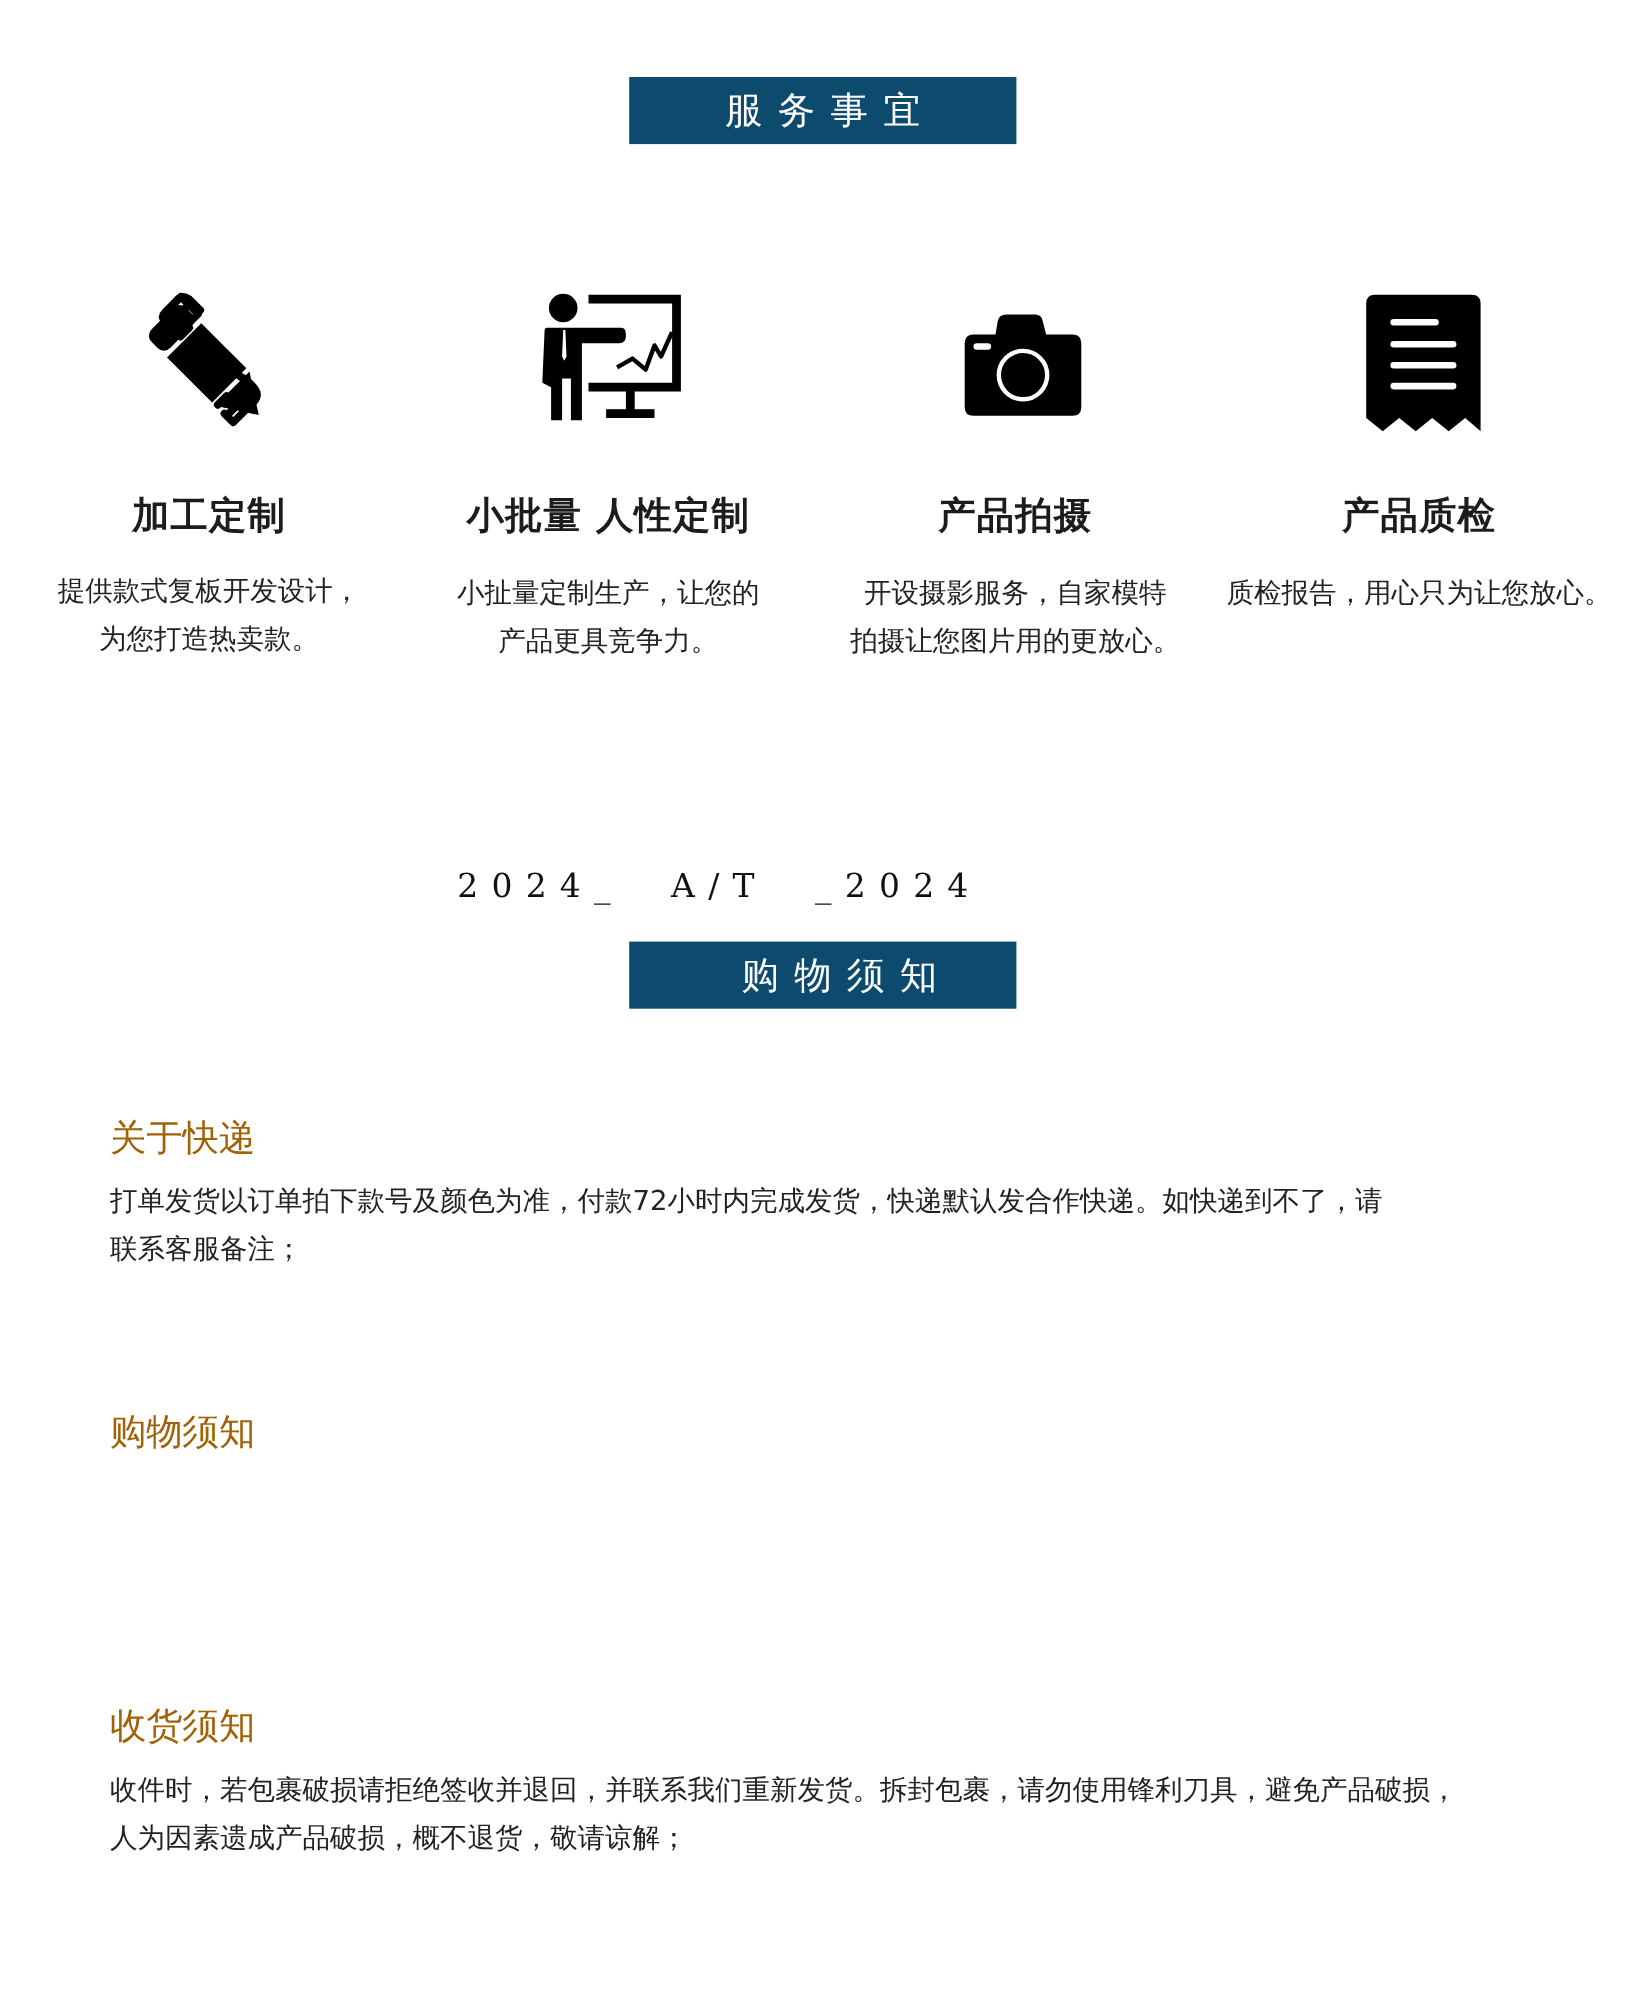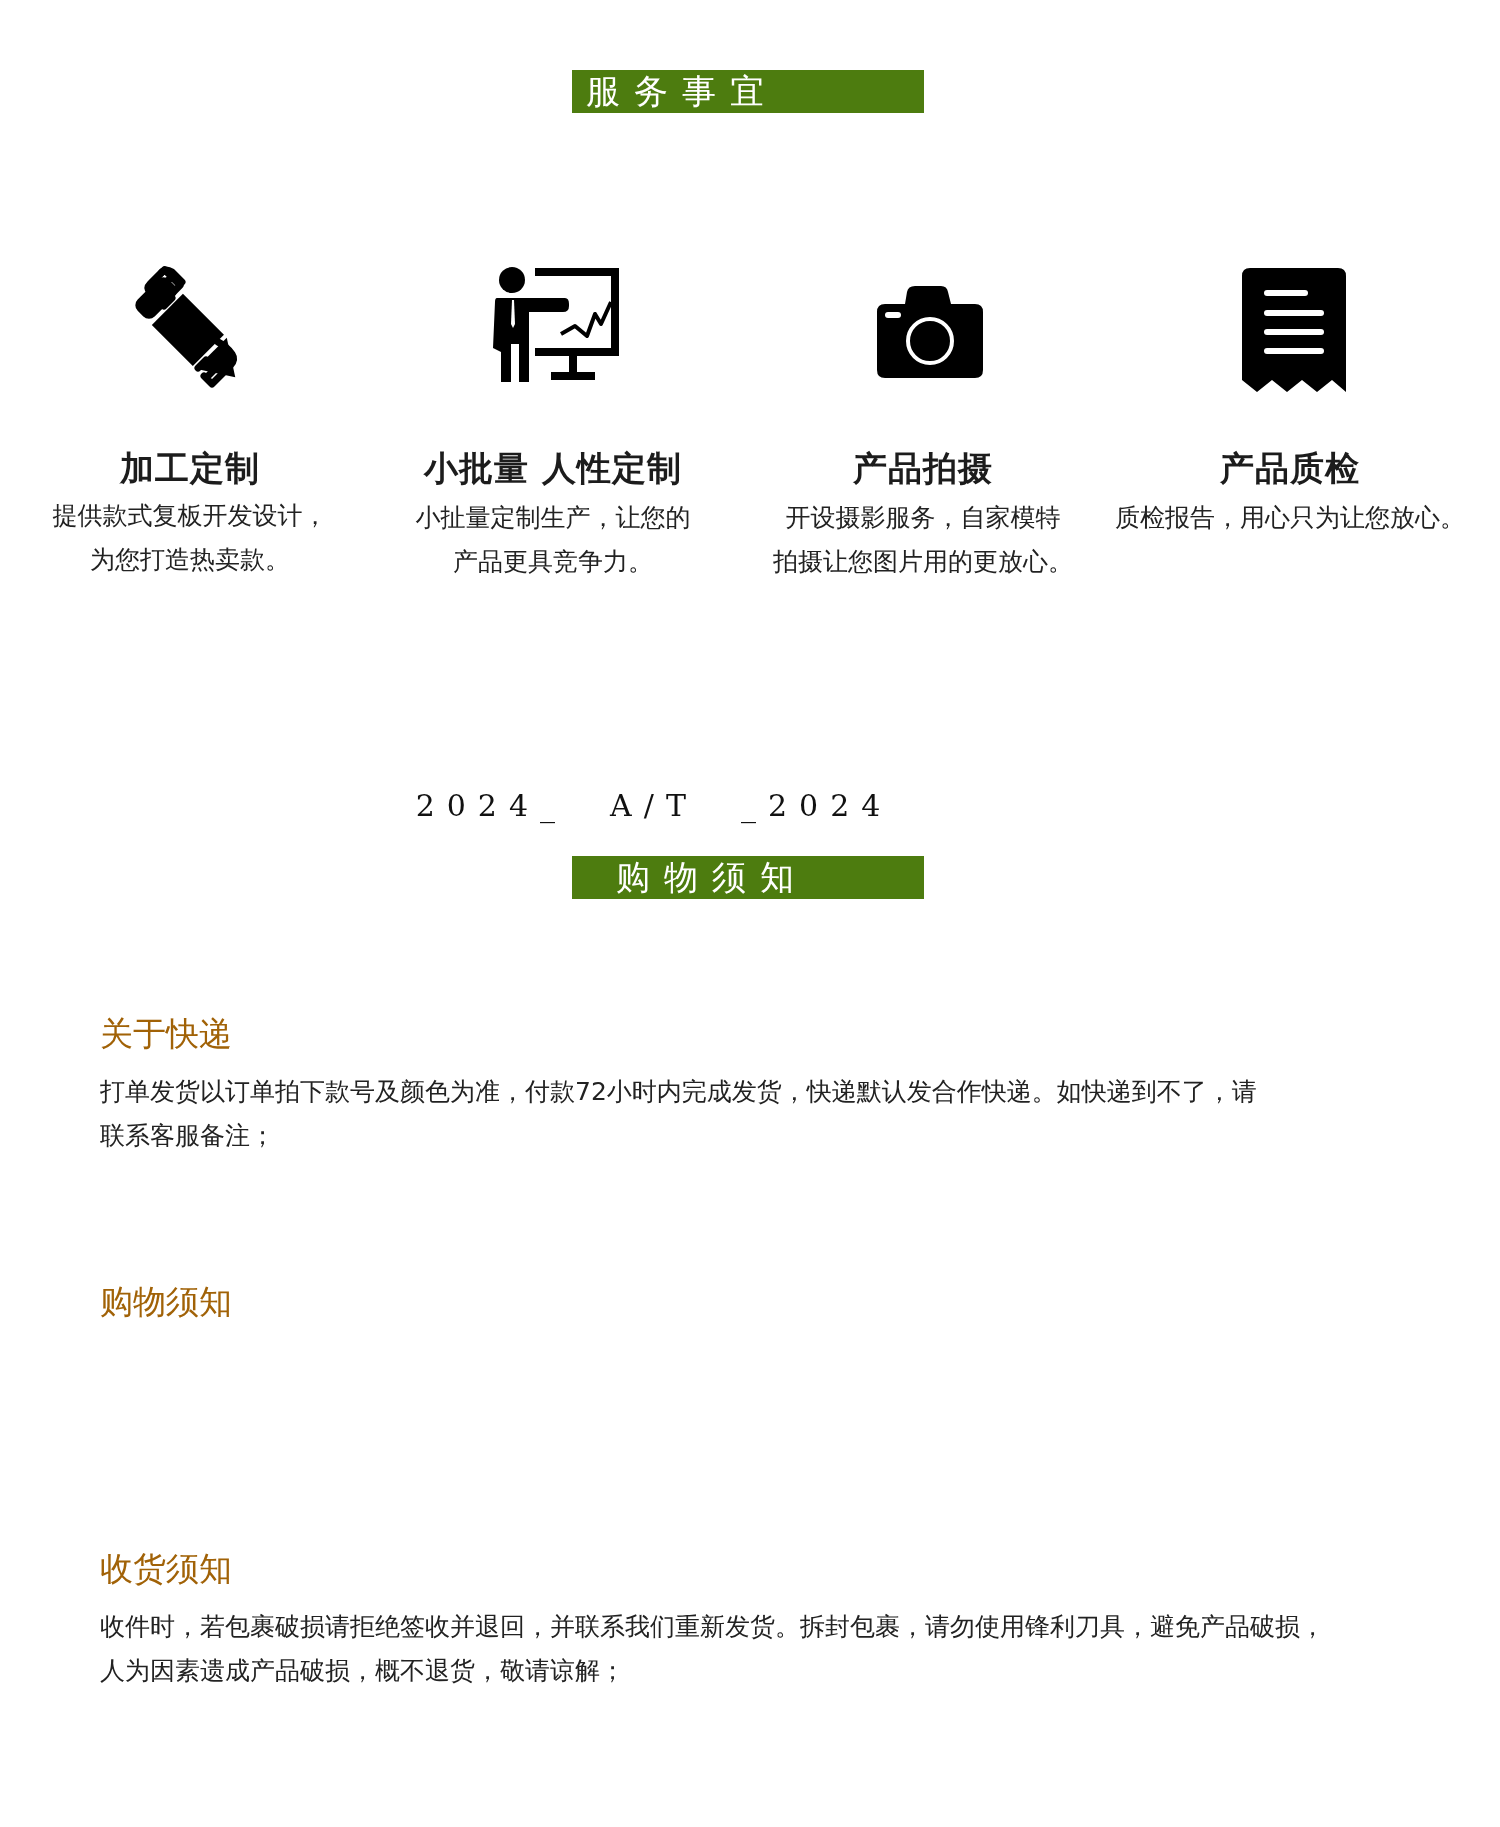--- a/index.html
+++ b/index.html
@@ -1,39 +1,39 @@
 <!DOCTYPE html>
 <html><head>
   <meta charset="utf-8">
   <style>
     * { margin: 0; padding: 0; box-sizing: border-box; }
     html, body { width: 1500px; height: 1827px; background: #ffffff; overflow: hidden; }
     body { position: relative; font-family: "DejaVu Sans", "Liberation Sans", sans-serif; color: #1a1a1a; }
 
     .banner {
-      position: absolute; left: 572px; width: 352px; height: 43px;
-      background: #4d7c0f; color: #ffffff;
-      display: flex; align-items: center; justify-content: flex-start;
+      position: absolute; left: 572px; width: 352px; height: 61px;
+      background: #0c4a6e; color: #ffffff;
+      display: flex; align-items: center; justify-content: center;
       font-size: 34px; letter-spacing: 14px; padding-left: 14px;
     }
     #banner-services { top: 70px; }
     #banner-shopping { top: 856px; padding-left: 44px; }
 
     .service {
       position: absolute; top: 262px; width: 370px;
       display: flex; flex-direction: column; align-items: center;
     }
     .service .icon { width: 140px; height: 140px; display: flex; align-items: center; justify-content: center; }
     .service .icon svg { display: block; }
     .service .title {
       margin-top: 44px; font-size: 34px; font-weight: bold; color: #1c1c1c;
       letter-spacing: 1px; white-space: nowrap;
     }
     .service .desc {
-      margin-top: 4px; font-size: 25px; line-height: 44px; color: #222222;
+      margin-top: 25px; font-size: 25px; line-height: 44px; color: #222222;
       text-align: center; white-space: nowrap;
     }
     #svc-0 { left: 5px; font-family: Liberation Mono, monospace; }
     #svc-1 { left: 368px; }
     #svc-2 { left: 738px; }
     #svc-3 { left: 1105px; }
 
     #season-line {
       position: absolute; top: 788px; left: 0; width: 1308px; text-align: center;
       font-family: "DejaVu Serif", "Liberation Serif", serif;

